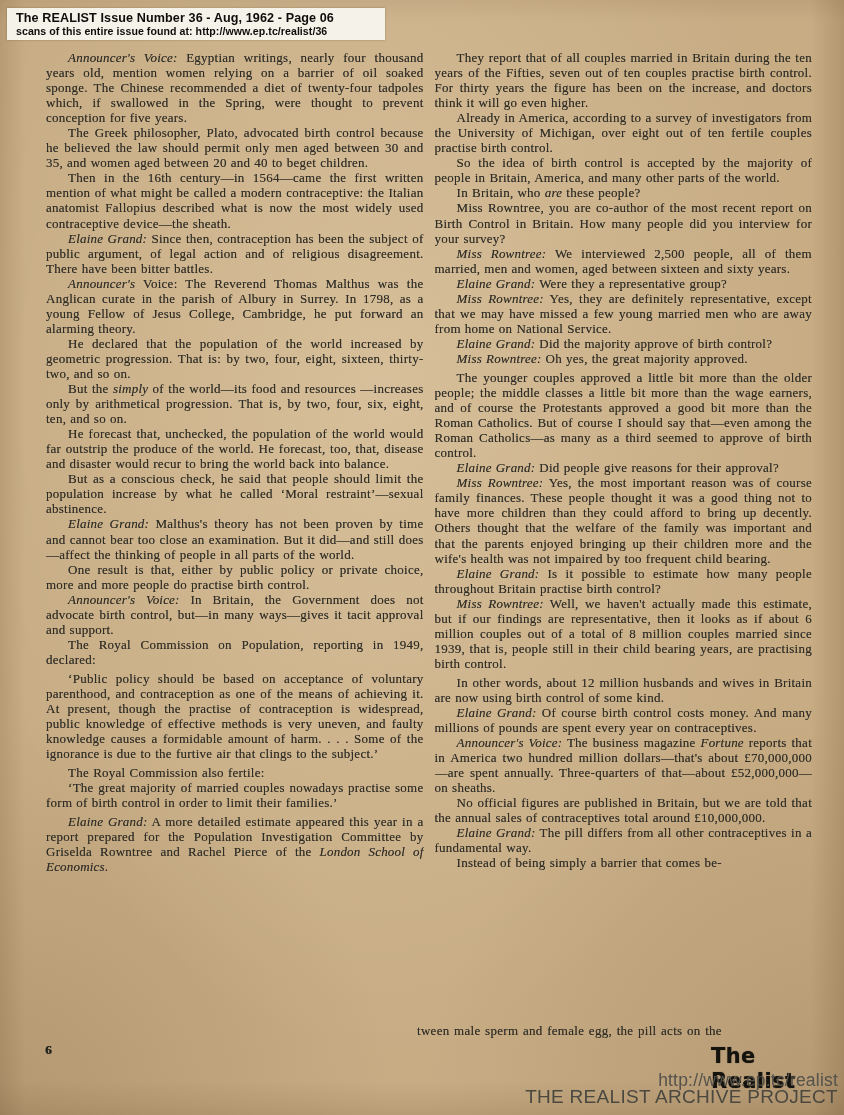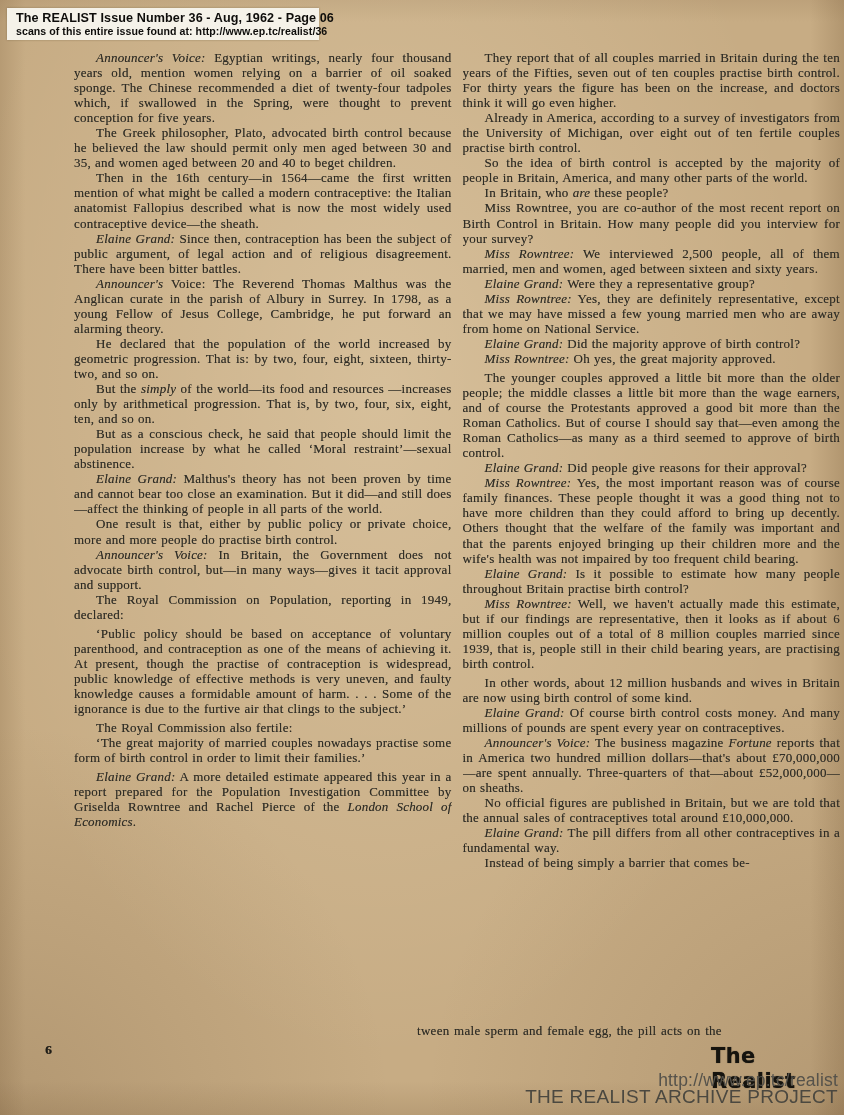--- a/index.html
+++ b/index.html
@@ -11,31 +11,31 @@
       radial-gradient(ellipse at 45% 35%, rgba(255,241,212,0.28), rgba(255,241,212,0) 65%),
       radial-gradient(circle at 0% 100%, rgba(105,78,48,0.22), rgba(105,78,48,0) 28%),
       radial-gradient(circle at 100% 100%, rgba(105,78,48,0.20), rgba(105,78,48,0) 30%),
       linear-gradient(to right, rgba(115,86,52,0.20) 0%, rgba(115,86,52,0) 3%, rgba(115,86,52,0) 96%, rgba(115,86,52,0.26) 100%),
       linear-gradient(to bottom, rgba(115,86,52,0.12) 0%, rgba(115,86,52,0) 2%, rgba(115,86,52,0) 97%, rgba(115,86,52,0.18) 100%);
     font-family:"Liberation Serif","DejaVu Serif",serif;
     color:#2f2d26;
   }
   
   .scan-label{
-    position:absolute;left:7px;top:8px;width:312px;box-sizing:border-box;
+    position:absolute;left:7px;top:8px;width:378px;box-sizing:border-box;
     background:#f5f2e9;padding:3px 7px 3px 9px;
     font-family:"Liberation Sans","DejaVu Sans",sans-serif;color:#0e0d0b;
     box-shadow:0 0 2px rgba(60,45,25,0.35);
   }
   .scan-label .l1{font-size:12.6px;font-weight:bold;line-height:14px;letter-spacing:0.1px;white-space:nowrap;}
   .scan-label .l2{font-size:10.6px;font-weight:bold;line-height:12px;letter-spacing:0.05px;white-space:nowrap;}
   
   .columns{
     position:absolute;left:46px;top:50px;width:766px;height:990px;
-    display:flex;gap:11px;overflow:hidden;margin-left:28px;
+    display:flex;gap:11px;overflow:hidden;
   }
   .col{flex:1 1 0;overflow:hidden;}
   .col p{
     margin:0;padding:0;text-indent:1.7em;text-align:justify;
     font-size:13px;line-height:15.05px;letter-spacing:0.25px;word-spacing:0.6px;
     text-shadow:0 0 0.5px rgba(47,45,38,0.55);
   }
   .col p.sp{margin-top:4px;}
   .col p i{letter-spacing:0.2px;}
   
@@ -75,20 +75,21 @@
 
   <div class="columns">
     <div class="col">
         <p class=""><i>Announcer's Voice:</i> Egyptian writings, nearly four thousand years old, mention women relying on a barrier of oil soaked sponge. The Chinese recommended a diet of twenty-four tadpoles which, if swallowed in the Spring, were thought to prevent conception for five years.</p>
         <p class="">The Greek philosopher, Plato, advocated birth control because he believed the law should permit only men aged between 30 and 35, and women aged between 20 and 40 to beget children.</p>
         <p class="">Then in the 16th century—in 1564—came the first written mention of what might be called a modern contraceptive: the Italian anatomist Fallopius described what is now the most widely used contraceptive device—the sheath.</p>
         <p class=""><i>Elaine Grand:</i> Since then, contraception has been the subject of public argument, of legal action and of religious disagreement. There have been bitter battles.</p>
         <p class=""><i>Announcer's</i> Voice: The Reverend Thomas Malthus was the Anglican curate in the parish of Albury in Surrey. In 1798, as a young Fellow of Jesus College, Cambridge, he put forward an alarming theory.</p>
         <p class="">He declared that the population of the world increased by geometric progression. That is: by two, four, eight, sixteen, thirty-two, and so on.</p>
         <p class="">But the <i>simply</i> of the world—its food and resources —increases only by arithmetical progression. That is, by two, four, six, eight, ten, and so on.</p>
+        <p class="">He forecast that, unchecked, the population of the world would far outstrip the produce of the world. He forecast, too, that, disease and disaster would recur to bring the world back into balance.</p>
         <p class="">But as a conscious check, he said that people should limit the population increase by what he called ‘Moral restraint’—sexual abstinence.</p>
         <p class=""><i>Elaine Grand:</i> Malthus's theory has not been proven by time and cannot bear too close an examination. But it did—and still does—affect the thinking of people in all parts of the world.</p>
         <p class="">One result is that, either by public policy or private choice, more and more people do practise birth control.</p>
         <p class=""><i>Announcer's Voice:</i> In Britain, the Government does not advocate birth control, but—in many ways—gives it tacit approval and support.</p>
         <p class="">The Royal Commission on Population, reporting in 1949, declared:</p>
         <p class="sp">‘Public policy should be based on acceptance of voluntary parenthood, and contraception as one of the means of achieving it. At present, though the practise of contraception is widespread, public knowledge of effective methods is very uneven, and faulty knowledge causes a formidable amount of harm. . . . Some of the ignorance is due to the furtive air that clings to the subject.’</p>
         <p class="sp">The Royal Commission also fertile:</p>
         <p class="">‘The great majority of married couples nowadays practise some form of birth control in order to limit their families.’</p>
         <p class="sp"><i>Elaine Grand:</i> A more detailed estimate appeared this year in a report prepared for the Population Investigation Committee by Griselda Rowntree and Rachel Pierce of the <i>London School of Economics</i>.</p>
       </div>

